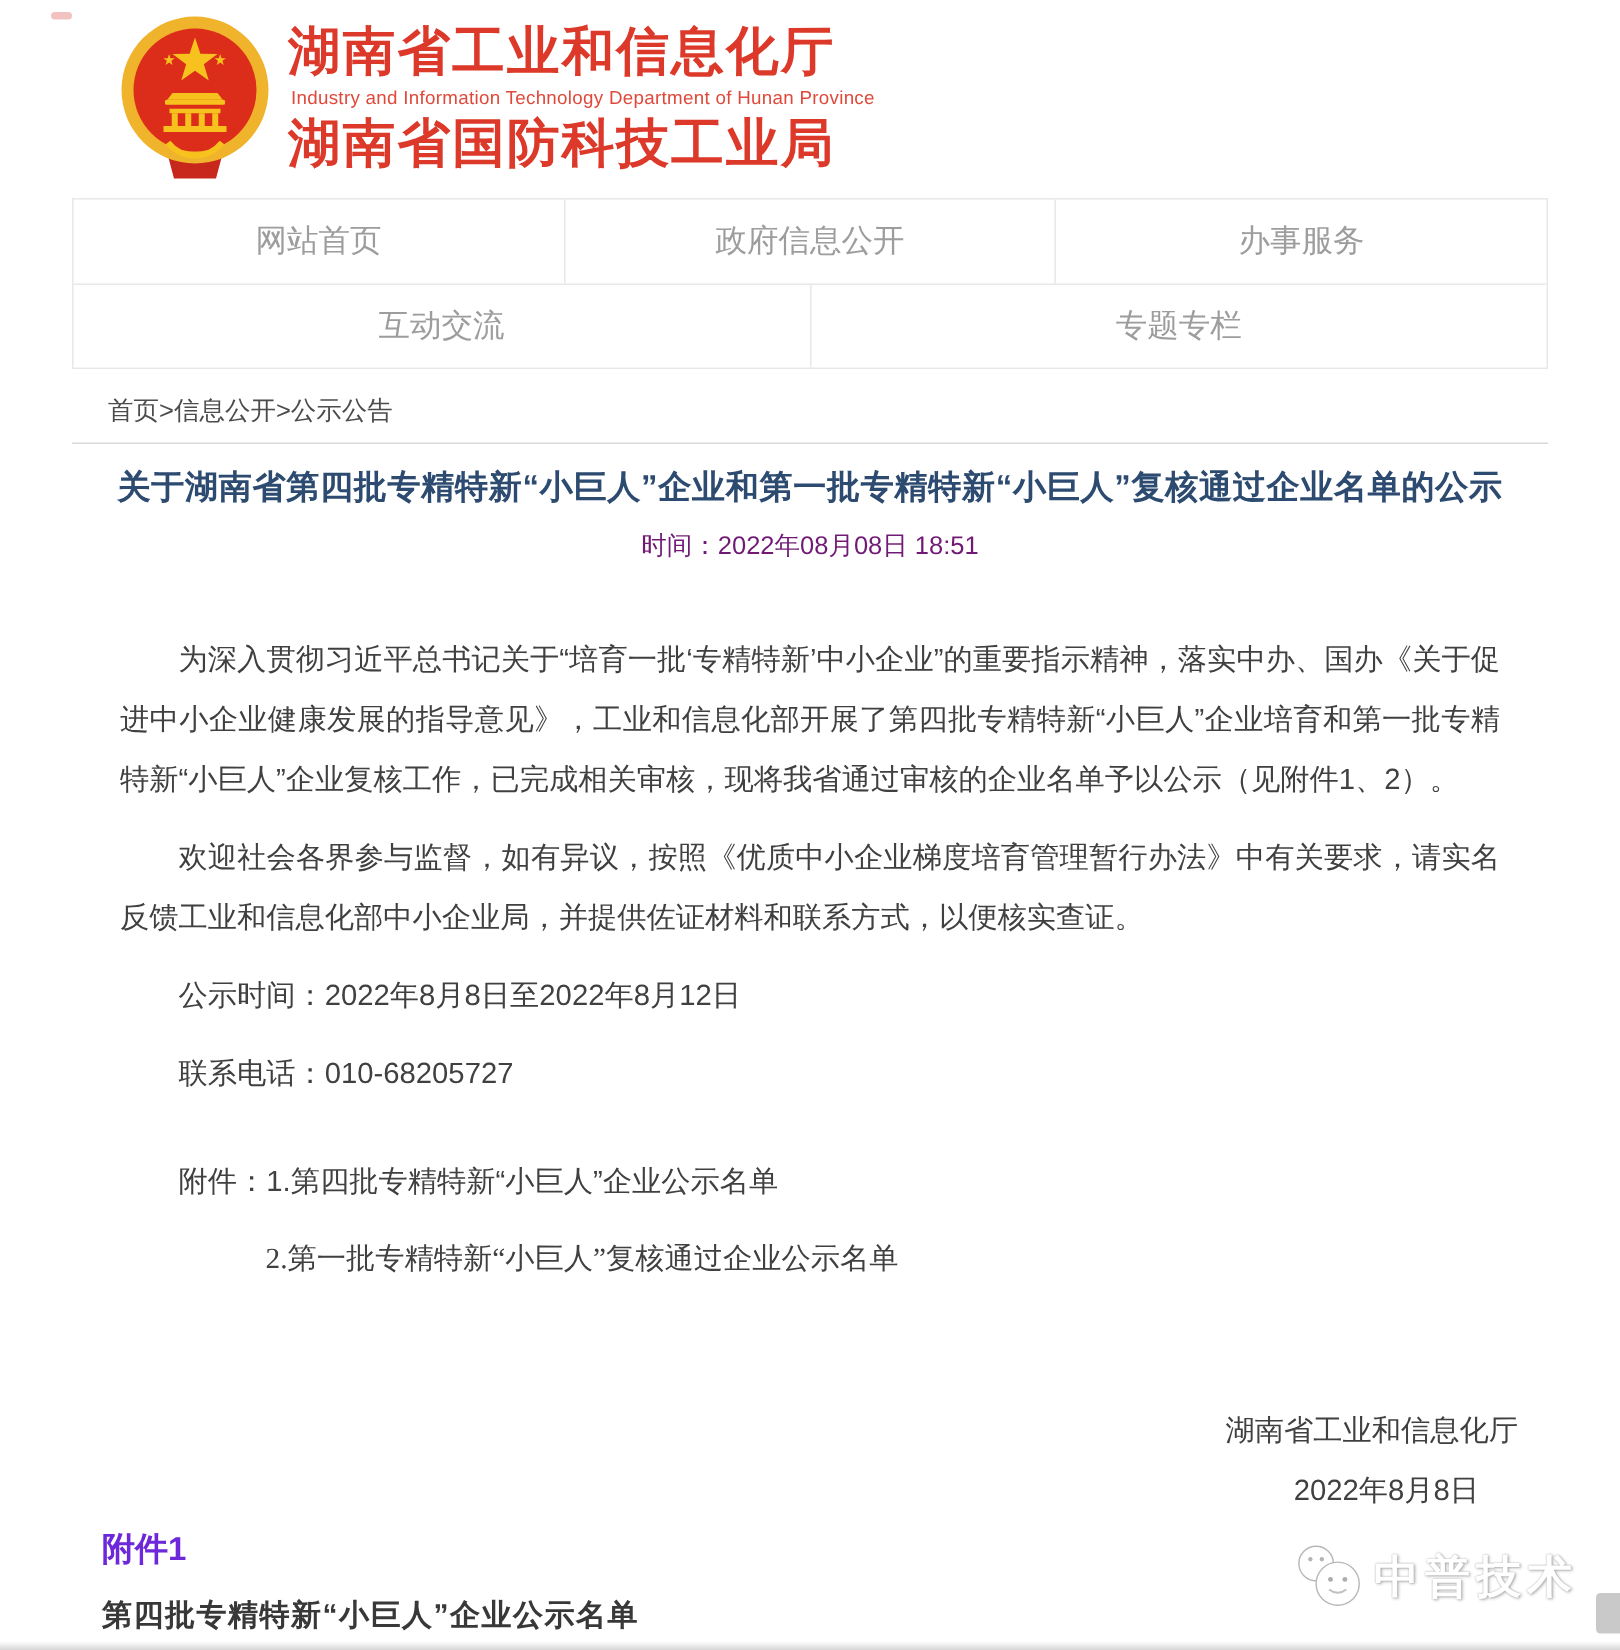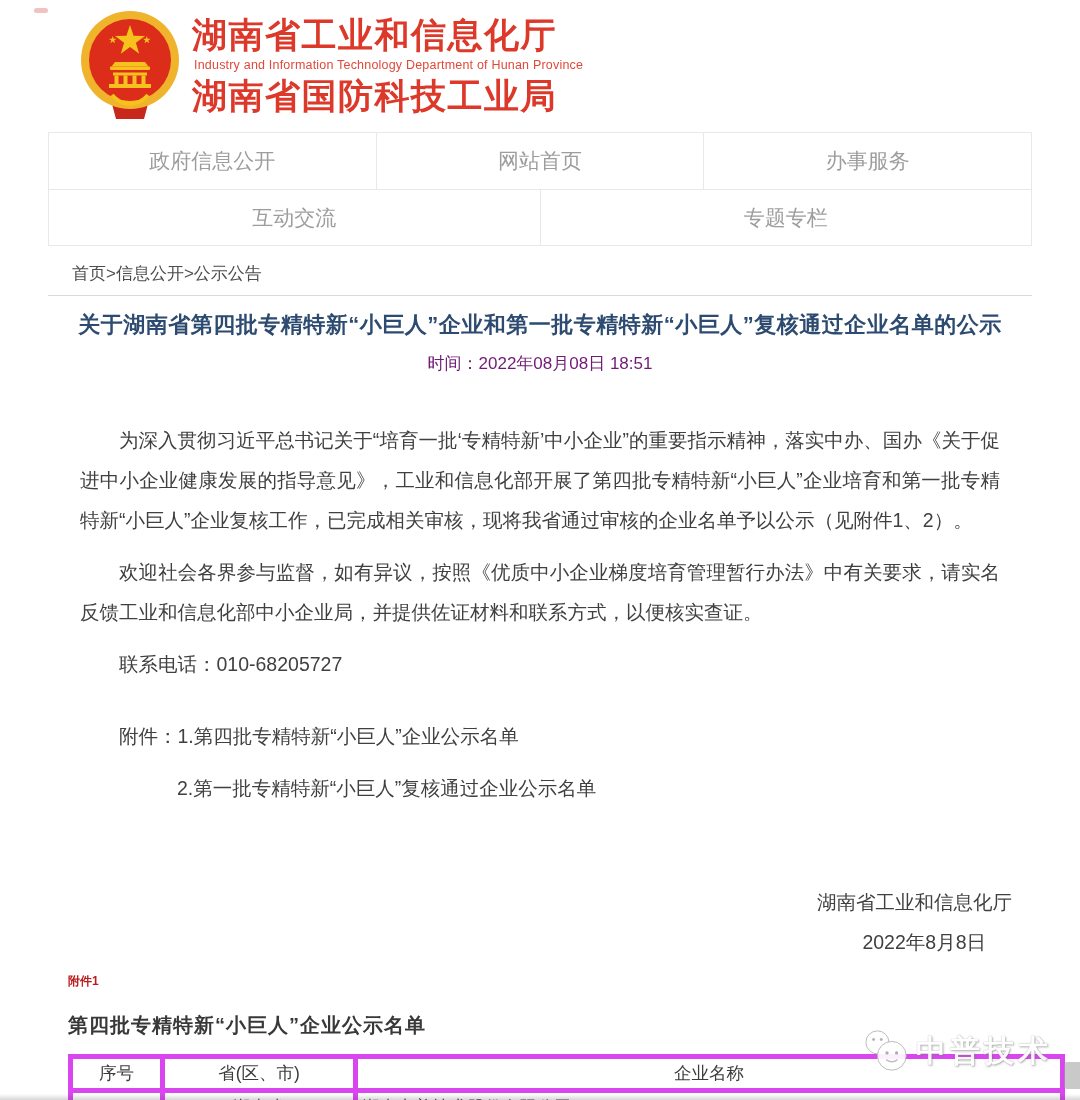--- a/index.html
+++ b/index.html
@@ -31,26 +31,26 @@
   .rule { border:none; border-top:1px solid #d9d9d9; margin:0 48px; }
 
   
   .doc-title { margin:15px 40px 0 40px; text-align:center; font-size:22px; font-weight:bold; color:#2d4b70; letter-spacing:0.5px; line-height:1.25; }
   .doc-time { margin-top:13px; text-align:center; font-size:17px; color:#701a75; }
 
   
   .doc-body { margin:45px 68px 0 68px; font-size:19.5px; color:#404040; line-height:40px; }
   .doc-body p { margin:12px; text-align:justify; }
   .indent { text-indent:2em; }
-  .att-line2 { padding-left:97px; }
+  .att-line2 { padding-left:97px;font-family:Liberation Serif, serif; }
   .att-block { margin-top:32px; }
   .att-link { cursor:pointer; }
   .signature { margin-top:74px; text-align:right; color:#404040; }
   .sign-date { padding-right:26px; }
-  .att-label { margin-top:6px; font-size:12px; font-weight:600; color:#b91c1c; line-height:26px; }
+  .att-label { margin-top:6px; font-size:22px; font-weight:600; color:#6d28d9; line-height:26px; }
   .table-title { margin-top:11px; text-align:left; font-size:20px; font-weight:bold; color:#383838; letter-spacing:1px; }
 
   
   .list-table { margin:9px 0 0 68px; width:997px; border-collapse:collapse; border:2px solid #3e3e3e; font-size:17.5px; color:#3c3c3c; table-layout:fixed; }
   .list-table th, .list-table td { border:5px solid #d946ef; height:34px; text-align:center; font-weight:normal; padding:0; }
   .list-table thead th { border-bottom:3px solid #3e3e3e; }
   .col-idx { width:92px; }
   .col-prov { width:193px; }
   .cell-company { text-align:left !important; padding-left:4px !important; }
 
@@ -90,39 +90,40 @@
     </div>
     <div class="masthead-text">
       <div class="dept-cn">湖南省工业和信息化厅</div>
       <div class="dept-en">Industry and Information Technology Department of Hunan Province</div>
       <div class="dept-cn">湖南省国防科技工业局</div>
     </div>
   </header>
 
   <nav class="mainnav">
     <div class="nav-row">
+      <div class="nav-cell">网站首页</div>
       <div class="nav-cell">政府信息公开</div>
-      <div class="nav-cell">网站首页</div>
       <div class="nav-cell">办事服务</div>
     </div>
     <div class="nav-row row2">
       <div class="nav-cell">互动交流</div>
       <div class="nav-cell">专题专栏</div>
     </div>
   </nav>
 
   <div class="breadcrumb">首页&gt;信息公开&gt;公示公告</div>
   <hr class="rule">
 
   <h1 class="doc-title">关于湖南省第四批专精特新“小巨人”企业和第一批专精特新“小巨人”复核通过企业名单的公示</h1>
   <div class="doc-time">时间：2022年08月08日 18:51</div>
 
   <div class="doc-body">
     <p class="indent">为深入贯彻习近平总书记关于“培育一批‘专精特新’中小企业”的重要指示精神，落实中办、国办《关于促进中小企业健康发展的指导意见》，工业和信息化部开展了第四批专精特新“小巨人”企业培育和第一批专精特新“小巨人”企业复核工作，已完成相关审核，现将我省通过审核的企业名单予以公示（见附件1、2）。</p>
     <p class="indent">欢迎社会各界参与监督，如有异议，按照《优质中小企业梯度培育管理暂行办法》中有关要求，请实名反馈工业和信息化部中小企业局，并提供佐证材料和联系方式，以便核实查证。</p>
+    <p class="indent">公示时间：2022年8月8日至2022年8月12日</p>
     <p class="indent">联系电话：010-68205727</p>
 
     <div class="att-block">
       <p class="indent">
         <span>附件：</span><span class="att-link">1.第四批专精特新“小巨人”企业公示名单</span>
       </p>
       <p class="att-line2 att-link">2.第一批专精特新“小巨人”复核通过企业公示名单</p>
     </div>
 
     <div class="signature">

